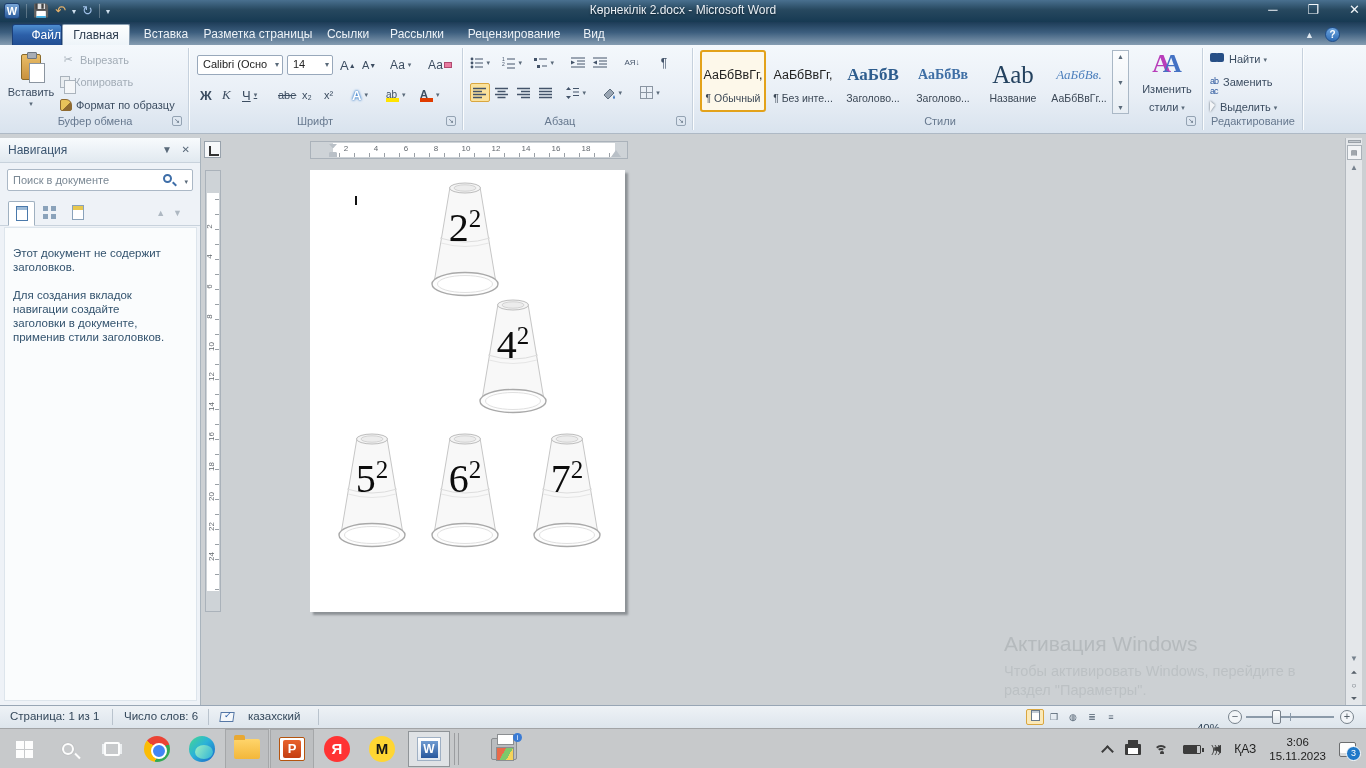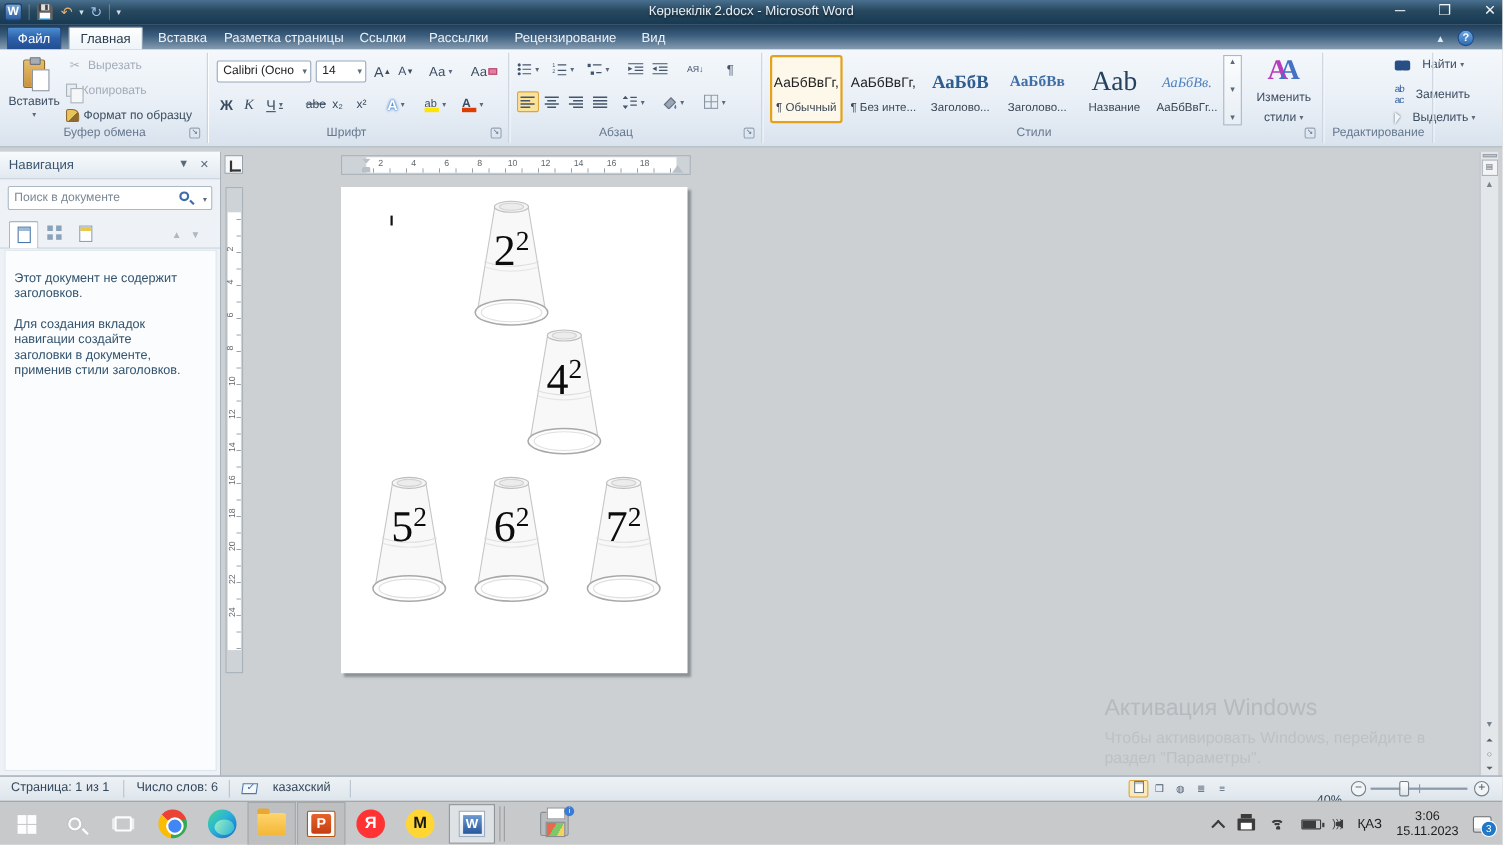--- a/index.html
+++ b/index.html
@@ -17,23 +17,23 @@
   .qbtn.save { color:#9fb6ce; }
   .qbtn.undo { color:#e8b36a; }
   .qbtn.redo { color:#9fc0e8; }
   .qcaret { color:#cfe0ee; font-size:8px; }
   .title-text { position:absolute; left:0; right:0; top:3px; text-align:center; color:#e9eff5; font-size:12px; text-shadow:0 1px 2px rgba(0,0,0,.5); }
   .winbtns { position:absolute; right:6px; top:2px; display:flex; gap:30px; color:#f2f6fa; font-size:13px; }
 
   
   .tabrow { position:absolute; left:0; top:22px; width:1366px; height:23px;
     background:linear-gradient(180deg,#1d3c57 0%,#3c5e7e 45%,#869db2 100%); }
-  .filetab { position:absolute; left:6px; top:2px; width:50px; height:21px; border-radius:3px 3px 0 0;
+  .filetab { position:absolute; left:12px; top:2px; width:50px; height:21px; border-radius:3px 3px 0 0;
     background:linear-gradient(180deg,#4e8ed0 0%,#2c5fa8 50%,#224e92 100%); border:1px solid #1b3f78; border-bottom:none;
-    color:#fff; font-size:12px; text-align:center; line-height:20px; }
+    color:#fff; font-size:12px; text-align:right; line-height:20px; }
   .tab { position:absolute; top:2px; height:21px; color:#edf2f7; font-size:12px; line-height:21px; text-align:center; }
   .tab.active { background:linear-gradient(180deg,#fdfefe,#eef4f9); border:1px solid #8ba0b3; border-bottom:none; border-radius:2px 2px 0 0; color:#2b3b4d; }
   .ribbon-min { position:absolute; right:52px; top:8px; color:#dfe8f0; font-size:9px; }
   .help-btn { position:absolute; right:26px; top:5px; width:15px; height:15px; border-radius:50%;
     background:linear-gradient(#6fa7e0,#2f6cb5); border:1px solid #1f4d8a; color:#fff; font-size:10px; font-weight:bold; text-align:center; line-height:13px; }
 
   
   .ribbon { position:absolute; left:0; top:45px; width:1366px; height:89px;
     background:linear-gradient(180deg,#f4f8fc 0%,#e9eff6 55%,#d9e3ee 100%); border-bottom:1px solid #aeb9c5; }
   .gsep { position:absolute; top:3px; width:1px; height:82px; background:#c6d1dd; box-shadow:1px 0 0 #fbfdfe; }
@@ -70,21 +70,21 @@
   .style-item { position:absolute; top:5px; width:66px; height:62px; text-align:center; padding-top:10px; }
   .style-item.sel { border:2px solid #e3a21a; border-radius:3px; background:#fdf8ea; padding-top:8px; }
   .sprev { display:block; height:30px; line-height:30px; white-space:nowrap; overflow:hidden; color:#222; }
   .slabel { display:block; font-size:10.5px; color:#3c4856; margin-top:2px; white-space:nowrap; overflow:hidden; }
   .gal-scroll { position:absolute; left:1112px; top:5px; width:17px; height:64px; border:1px solid #aab8c6; background:linear-gradient(#fcfdfe,#e8eef4); display:flex; flex-direction:column; align-items:center; justify-content:space-between; padding:2px 0; font-size:7px; color:#5a6a7a; }
   .chstyles { position:absolute; left:1136px; top:4px; width:62px; height:78px; text-align:center; }
   .bigA { font-size:26px; font-weight:bold; font-family:"Liberation Serif",serif; line-height:30px; }
   .bigA .a1 { color:#b83dba; } .bigA .a2 { color:#4472c4; margin-left:-8px; }
 
   
-  .edit-row { position:absolute; left:1268px; display:flex; align-items:center; gap:11px; white-space:nowrap; }
+  .edit-row { position:absolute; left:1210px; display:flex; align-items:flex-start; gap:5px; white-space:nowrap; }
   .binoc { display:inline-block; width:14px; height:9px; position:relative; }
   .binoc::before,.binoc::after { content:""; position:absolute; top:0; width:8px; height:9px; background:#274f86; border-radius:2px; }
   .binoc::before{left:0} .binoc::after{right:0}
   .repl-ic { font-size:9px; color:#2f5a9e; letter-spacing:-1px; }
   .sel-ic { display:inline-block; width:0; height:0; border-left:5px solid #fff; border-left-color:#f4f6f8; border-top:4px solid transparent; border-bottom:7px solid transparent; filter:drop-shadow(0 0 1px #55606c); }
 
   
   .navpane { position:absolute; left:0; top:138px; width:201px; height:567px; background:#eef2f7; border-right:1px solid #a9b4bd; }
   .nav-head { position:absolute; left:0; top:0; width:100%; height:25px; background:linear-gradient(#f8fbfd,#e1e9f0); border-bottom:1px solid #c8d2dc; }
   .nav-title { position:absolute; left:8px; top:5px; font-size:12px; color:#3b5570; }

